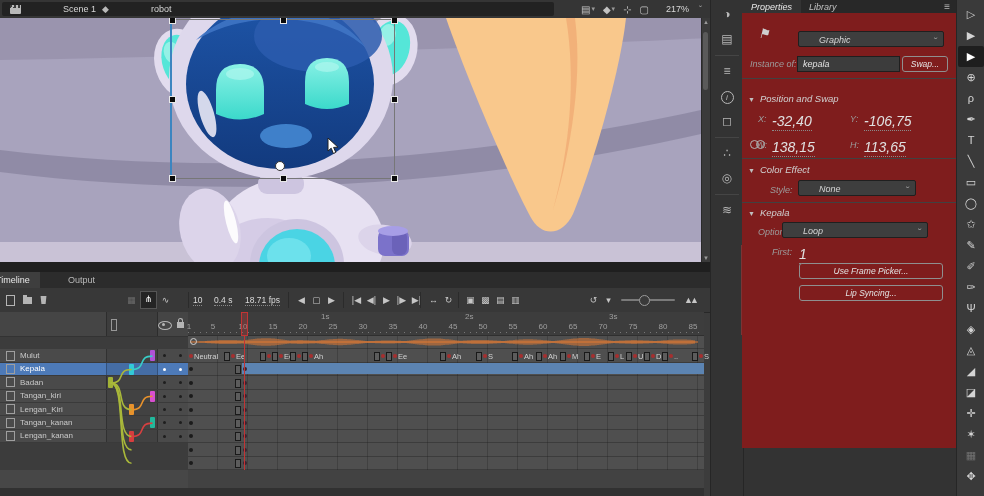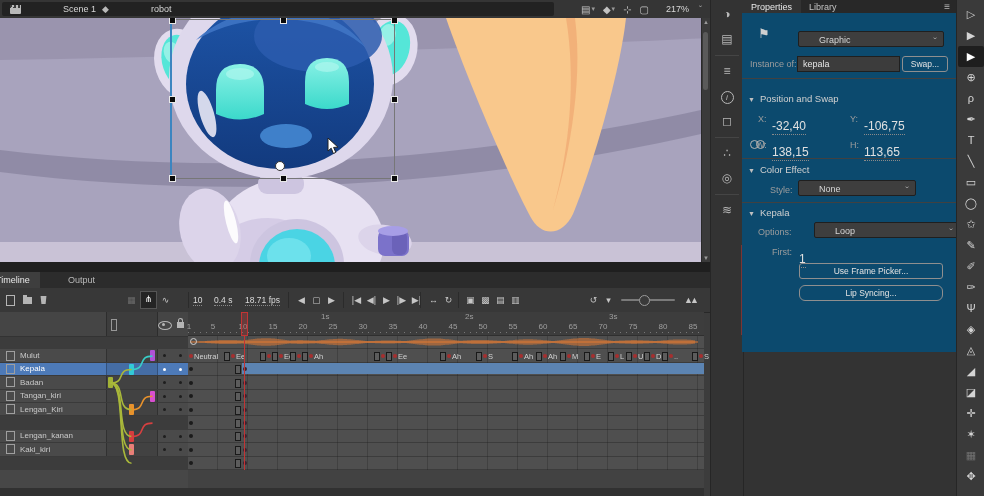--- a/index.html
+++ b/index.html
@@ -1,20 +1,20 @@
 <!DOCTYPE html>
 <html><head>
 <meta charset="utf-8">
 <style>
   html,body{margin:0;padding:0;background:#2a2a2a;font-family:"Liberation Sans",sans-serif;}
   #app{position:relative;width:984px;height:496px;overflow:hidden;background:#333;color:#ccc;font-size:9px;}
   
   #stage-col{position:absolute;left:0;top:0;width:710px;height:496px;}
   #dock{position:absolute;left:710px;top:0;width:32px;height:496px;background:#333;border-left:1px solid #262626;border-right:1px solid #262626;}
-  #props{position:absolute;left:742px;top:0;width:214px;height:352px;background:#0c4a6e;}
+  #props{position:absolute;left:742px;top:0;width:214px;height:448px;background:#7f1d1d;font-style:italic;}
   #tools{position:absolute;left:956px;top:0;width:28px;height:496px;background:#3a3a3a;border-left:1px solid #262626;}
   
   #edit-bar{position:absolute;left:0;top:0;width:710px;height:18px;background:#353535;}
   #breadcrumb{position:absolute;left:2px;top:2px;width:552px;height:14px;background:#222;border-radius:2px;display:flex;align-items:center;gap:6px;padding-left:8px;box-sizing:border-box;}
   .clapper{width:11px;height:9px;background:#b9b9b9;position:relative;border-radius:1px;flex:0 0 auto;}
   .clapper::before{content:'';position:absolute;top:0;left:0;right:0;height:3px;background:repeating-linear-gradient(105deg,#3a3a3a 0 2px,#b9b9b9 2px 4px);}
   .bc-label{font-size:9px;color:#d6d6d6;margin-left:36px;}
   .bc-sym{font-size:9px;color:#b9b9b9;}
   #eb-controls{position:absolute;right:4px;top:0;height:18px;display:flex;align-items:center;gap:2px;}
   .ebi{display:flex;align-items:center;color:#c2c2c2;font-size:10px;padding:0 3px;}
@@ -40,21 +40,21 @@
   #tools-list{display:flex;flex-direction:column;align-items:center;padding-top:4px;}
   .tool{width:26px;height:21px;line-height:21px;text-align:center;font-size:11px;color:#d4d4d4;}
   .tool.active{background:#1e1e1e;color:#fff;border-radius:2px;}
   .tool.dim{opacity:.35;}
   
   #props-tabs{position:absolute;left:0;top:0;width:214px;height:13px;background:#282828;}
   .ptab{position:absolute;top:0;height:13px;line-height:15px;font-size:9px;color:#c2c2c2;padding:0 9px;overflow:hidden;}
   .ptab.active{background:#333;color:#e8e8e8;}
   #props-menu{position:absolute;right:6px;top:0;color:#b5b5b5;font-size:10px;line-height:13px;}
   .plab{position:absolute;font-size:9px;color:#9c9c9c;}
-  .hotv{position:absolute;font-size:12px;color:#e0e0e0;border-bottom:1px dotted #8a8a8a;padding-bottom:1px;margin-top:6px;}
+  .hotv{position:absolute;font-size:14px;color:#e0e0e0;border-bottom:1px dotted #8a8a8a;padding-bottom:1px;}
   .dd{position:absolute;height:16px;background:#3e3e3e;border:1px solid #1f1f1f;border-radius:2px;color:#d6d6d6;font-size:9px;line-height:16px;padding-left:20px;box-sizing:border-box;}
   .dd::after{content:'ˇ';position:absolute;right:6px;top:2px;color:#aaa;font-size:11px;}
   .pfield{position:absolute;background:#3c3c3c;border:1px solid #1f1f1f;height:14px;font-size:9px;color:#e4e4e4;padding-left:5px;line-height:14px;box-sizing:content-box;}
   .pbtn{position:absolute;left:57px;width:142px;height:14px;border:1px solid #8f8f8f;border-radius:3px;color:#e2e2e2;font-size:8.5px;text-align:center;line-height:14px;}
   .sect{position:absolute;left:6px;font-size:9.5px;color:#d0d0d0;}
   .sect .tri{font-size:7px;color:#c0c0c0;margin-right:5px;}
   .divline{position:absolute;left:0;right:0;height:1px;background:#414141;}
   #sym-icon{position:absolute;left:16px;top:26px;font-size:13px;color:#cfcfcf;}
   .chain{position:absolute;left:8px;top:139px;width:16px;height:10px;}
   .chain::before,.chain::after{content:'';position:absolute;top:1px;width:7px;height:7px;border:1px solid #b5b5b5;border-radius:50%;}
@@ -320,31 +320,31 @@
                 <div class="ldot e"></div>
                 <div class="ldot l"></div>
               </div>
               <div class="layer-row" style="top: 67px;">
                 <div class="licon"></div>
                 <div class="lname">Lengan_Kiri</div>
                 <div class="lmark" style="left: 129px; background: rgb(232, 146, 44);"></div>
                 <div class="ldot e"></div>
                 <div class="ldot l"></div>
               </div>
+              <div class="layer-row" style="top: 80.4px;">
+                <div class="licon"></div>
+                <div class="lname">Tangan_kanan</div>
+                <div class="lmark" style="left: 150px; background: rgb(33, 184, 156);"></div>
+                <div class="ldot e"></div>
+                <div class="ldot l"></div>
+              </div>
               <div class="layer-row" style="top: 93.8px;">
                 <div class="licon"></div>
                 <div class="lname">Lengan_kanan</div>
                 <div class="lmark" style="left: 129px; background: rgb(216, 62, 62);"></div>
-                <div class="ldot e"></div>
-                <div class="ldot l"></div>
-              </div>
-              <div class="layer-row" style="top: 107.2px;">
-                <div class="licon"></div>
-                <div class="lname">Kaki_kiri</div>
-                <div class="lmark" style="left: 129px; background: rgb(232, 126, 120);"></div>
                 <div class="ldot e"></div>
                 <div class="ldot l"></div>
               </div>
             </div>
           <svg id="wires" width="188" height="134">
               <path d="M131.5,33.5 C147.5,33.5 136.5,20.1 152.5,20.1" stroke="#38cfc8" fill="none" stroke-width="1.6"></path>
               <path d="M110.5,46.900000000000006 C126.5,46.900000000000006 115.5,33.5 131.5,33.5" stroke="#a9b83a" fill="none" stroke-width="1.6"></path>
               <path d="M110.5,46.900000000000006 C126.5,46.900000000000006 115.5,73.7 131.5,73.7" stroke="#a9b83a" fill="none" stroke-width="1.6"></path>
               <path d="M110.5,46.900000000000006 C126.5,46.900000000000006 115.5,100.5 131.5,100.5" stroke="#a9b83a" fill="none" stroke-width="1.6"></path>
               <path d="M110.5,46.900000000000006 C126.5,46.900000000000006 115.5,113.9 131.5,113.9" stroke="#a9b83a" fill="none" stroke-width="1.6"></path>
@@ -514,25 +514,25 @@
     <span class="hotv" style="left:122px;top:139px;">113,65</span>
     <div class="divline" style="top:158px;"></div>
 
     <div class="sect" style="top:164px;"><span class="tri">▼</span><span>Color Effect</span></div>
     <span class="plab" style="left:28px;top:185px;">Style:</span>
     <div class="dd" style="left:56px;top:180px;width:118px;"><span>None</span></div>
     <div class="divline" style="top:202px;"></div>
 
     <div class="sect" style="top:207px;"><span class="tri">▼</span><span>Kepala</span></div>
     <span class="plab" style="left:16px;top:227px;">Options:</span>
-    <div class="dd" style="left:72px;top:222px;width:146px;"><span>Loop</span></div>
+    <div class="dd" style="left:40px;top:222px;width:146px;"><span>Loop</span></div>
     <span class="plab" style="left:30px;top:247px;">First:</span>
     <span class="hotv" style="left:57px;top:246px;">1</span>
     <div class="pbtn" style="top:263px;">Use Frame Picker...</div>
-    <div class="pbtn" style="top:285px;border-radius:6px;">Lip Syncing...</div>
+    <div class="pbtn" style="top:285px;">Lip Syncing...</div>
   </div>
 
   <div id="red-accent"></div>
 
   <div id="tools">
     <div id="tools-list">
         <div class="tool">▷</div>
         <div class="tool">▶</div>
         <div class="tool active">▶</div>
         <div class="tool">⊕</div>

